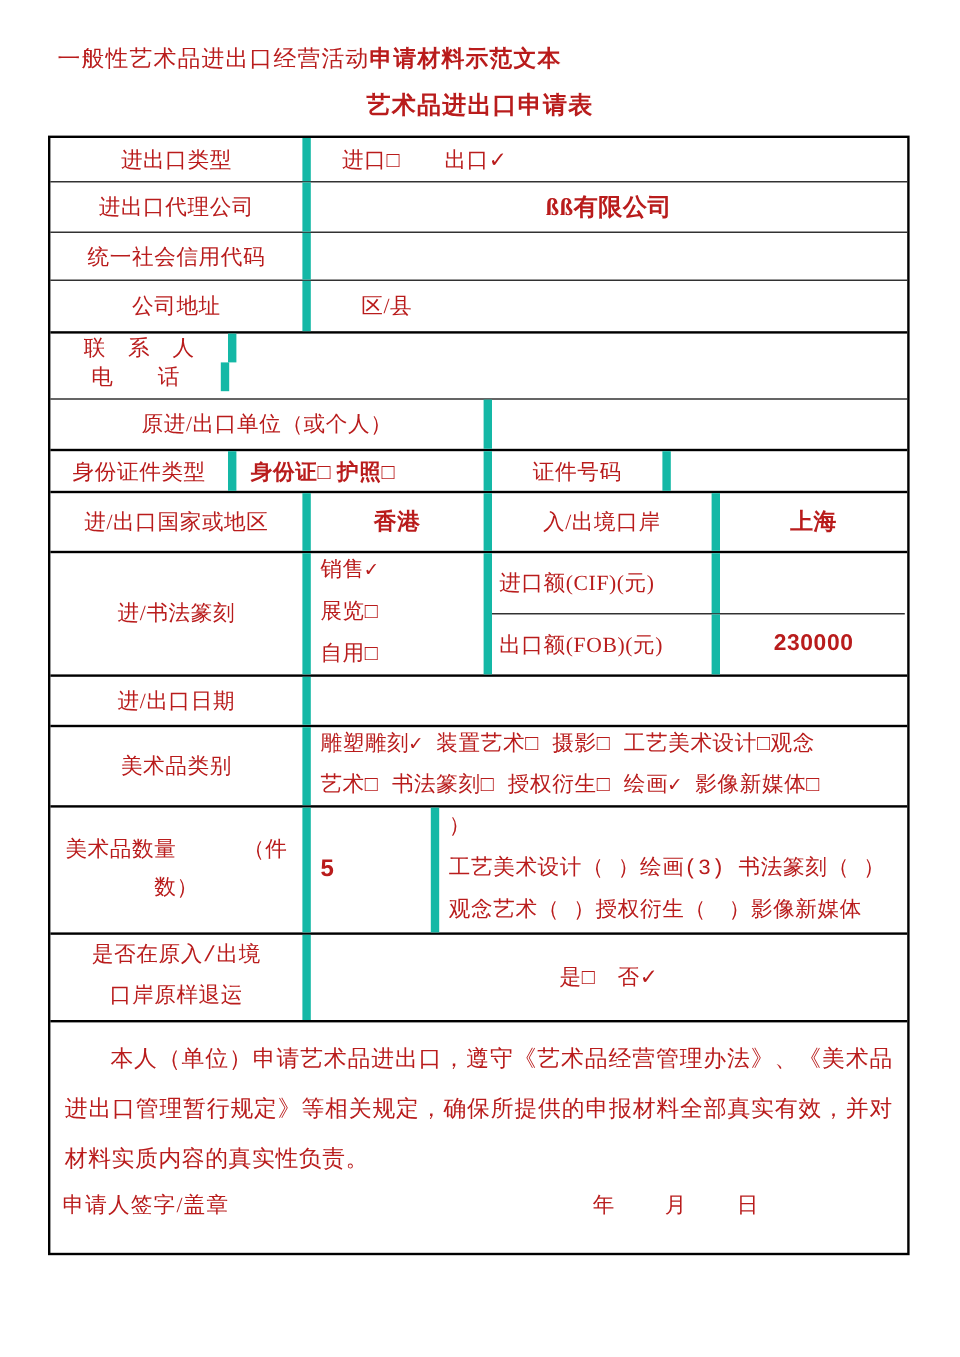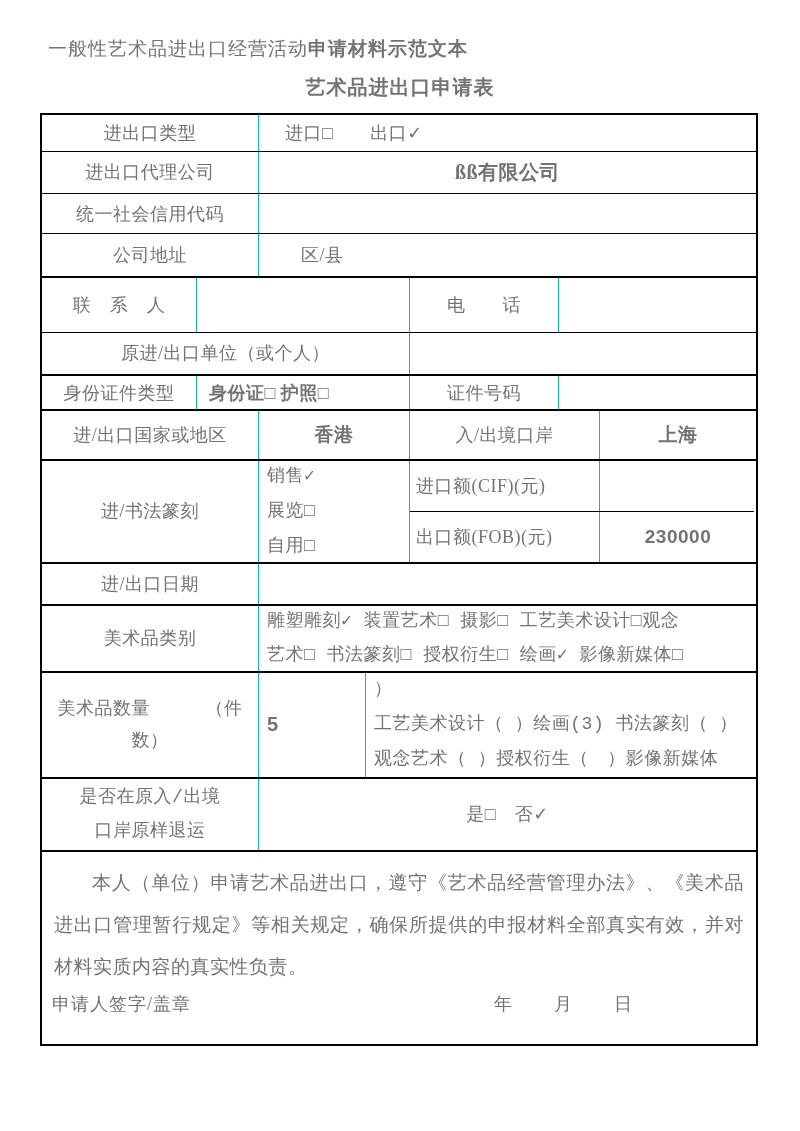--- a/index.html
+++ b/index.html
@@ -1,51 +1,51 @@
 <!DOCTYPE html>
 <html><head>
 <meta charset="utf-8">
 <style>
   html,body{margin:0;padding:0;background:#fff;}
   .page{
     position:relative;width:800px;height:1131px;background:#ffffff;
-    font-family:"Liberation Serif","DejaVu Serif",serif;color:#737373;
+    font-family:"Liberation Serif","DejaVu Serif",serif;color:#b91c1c;
     overflow:hidden;
   }
   .heading{position:absolute;left:48px;top:36px;font-size:19px;letter-spacing:1px;white-space:nowrap;}
   .heading .hb{font-family:"Liberation Sans","DejaVu Sans",sans-serif;font-weight:bold;}
   .form-title{position:absolute;left:0;top:74px;width:100%;text-align:center;
     font-size:20px;font-weight:bold;font-family:"Liberation Sans","DejaVu Sans",sans-serif;letter-spacing:1px;}
   .tbl{
     position:absolute;left:40px;top:113px;width:718px;height:933px;
     border:2px solid #000;box-sizing:border-box;display:flex;flex-direction:column;
     font-size:18px;
   }
   .row{display:flex;box-sizing:border-box;border-bottom:1px solid #000;}
   .row.thick{border-bottom-width:2px;}
   .row:last-child{border-bottom:none;border-radius:17px;}
-  .c{box-sizing:border-box;border-right:1px solid #14b8a6;display:flex;align-items:center;justify-content:center;
+  .c{box-sizing:border-box;border-right:7px solid #14b8a6;display:flex;align-items:center;justify-content:center;
      overflow:hidden;letter-spacing:0.5px;}
   .c.last{border-right:none;}
   .c.left{justify-content:flex-start;}
   .c.col{flex-direction:column;justify-content:center;align-items:flex-start;font-family:Liberation Mono, monospace;}
   .bold{font-weight:bold;}
   .num{font-family:"Liberation Sans","DejaVu Sans",sans-serif;font-weight:bold;}
   .stack{display:flex;flex-direction:column;box-sizing:border-box;}
   .subrow{display:flex;box-sizing:border-box;flex:1;}
   .subrow.divide{border-bottom:1px solid #000;}
   .twoline{text-align:center;line-height:32px;}
   .wraptext{line-height:34px;padding:0 8px;}
   .decl-cell{position:relative;box-sizing:border-box;padding:10px 12px 0 12px;}
   .decl-cell p{margin:0;font-size:19px;line-height:42px;text-indent:2em;text-align:justify;letter-spacing:0.5px;}
   .sig{position:absolute;top:140px;left:10px;font-size:18px;letter-spacing:1px;}
   .ymd{position:absolute;top:140px;left:452px;font-size:18px;letter-spacing:2px;}
   
   .r1{height:38px;} .r2{height:43px;} .r3{height:42px;} .r4{height:45px;}
-  .r5{height:56px;} .r6{height:36px;} .r7{height:45px;} .r8{height:51px;}
+  .r5{height:56px;flex-direction:column;} .r6{height:36px;} .r7{height:45px;} .r8{height:51px;}
   .r9{height:103px;} .r10{height:43px;} .r11{height:67px;} .r12{height:106px;}
   .r13{height:75px;} .r14{height:198px;}
   
   .w217{width:217px;flex:none;} .w497{width:497px;flex:none;}
   .w155{width:155px;flex:none;} .w213{width:213px;flex:none;}
   .w149{width:149px;flex:none;} .w197{width:197px;flex:none;}
   .w368{width:368px;flex:none;} .w346{width:346px;flex:none;}
   .w151{width:151px;flex:none;} .w190{width:190px;flex:none;} .w156{width:156px;flex:none;}
   .w107{width:107px;flex:none;} .w390{width:390px;flex:none;}
   .w344{width:344px;flex:none;}

